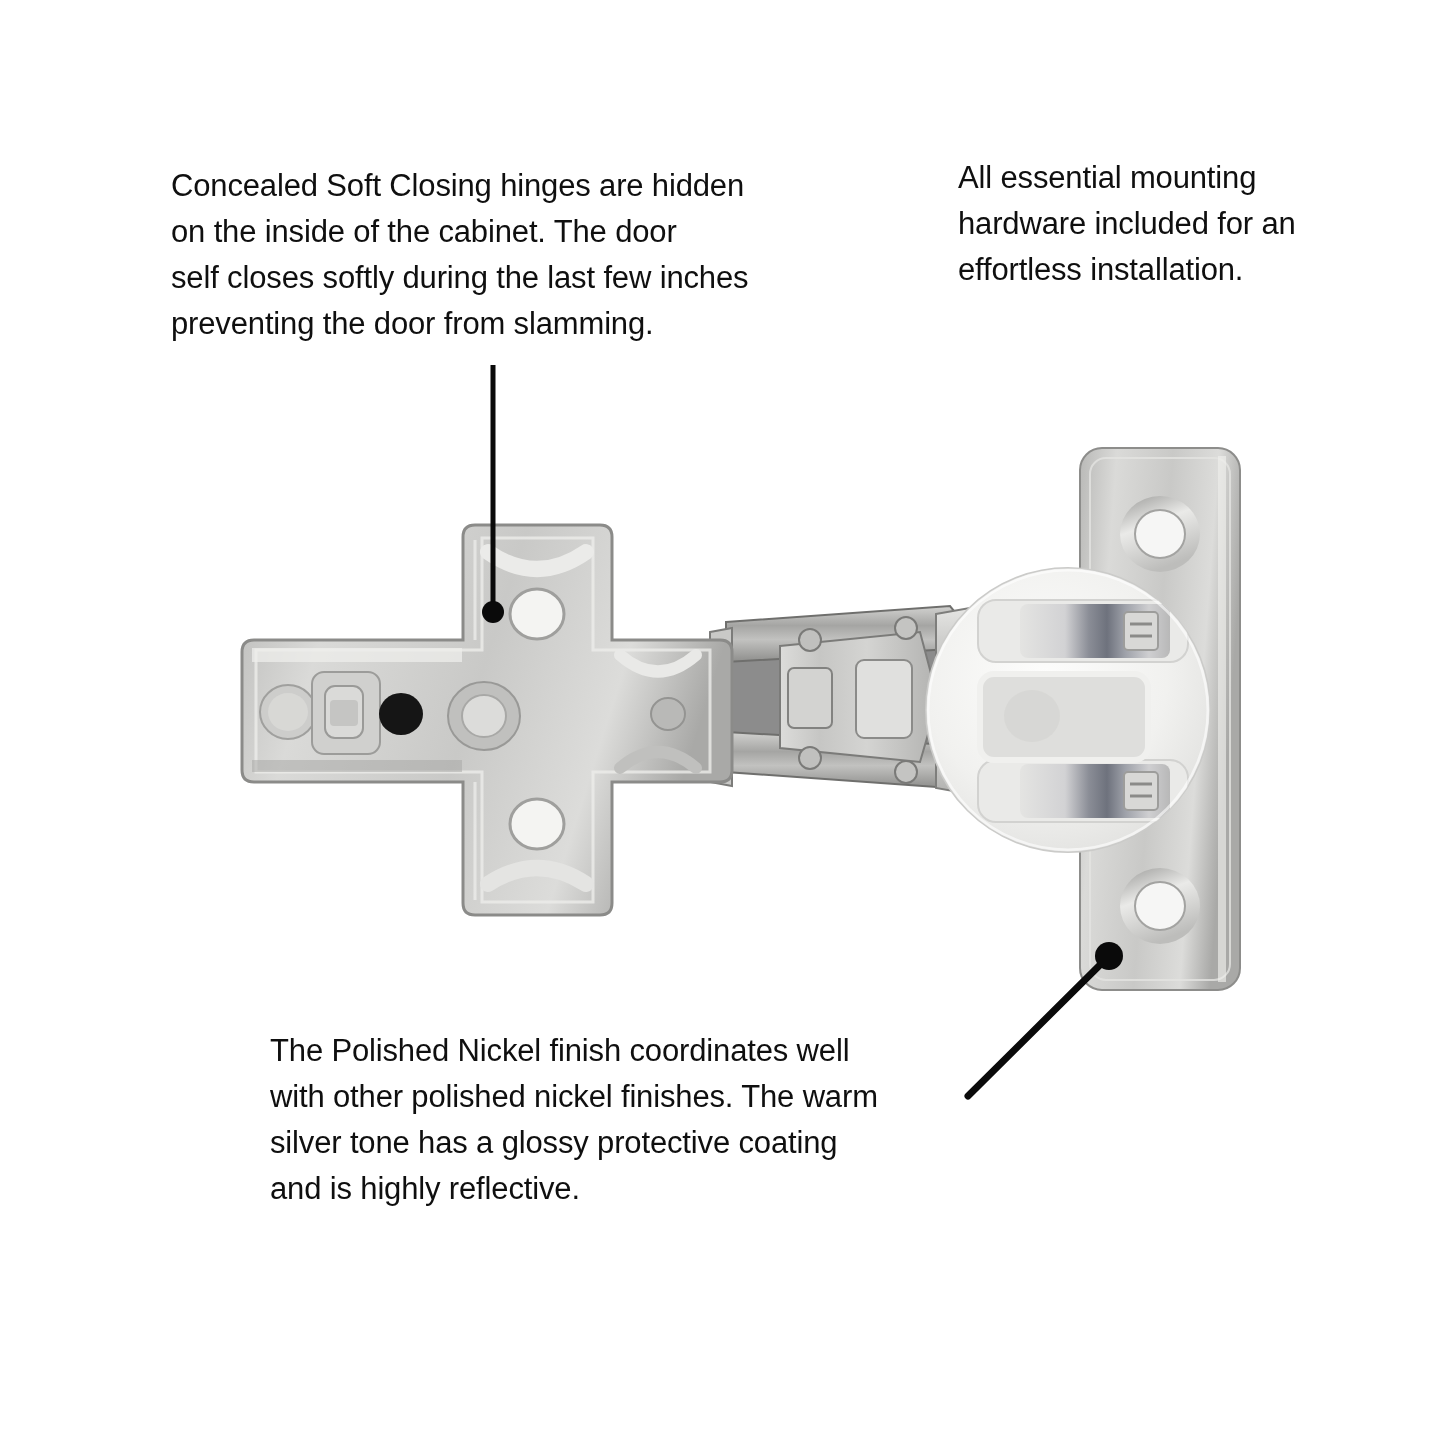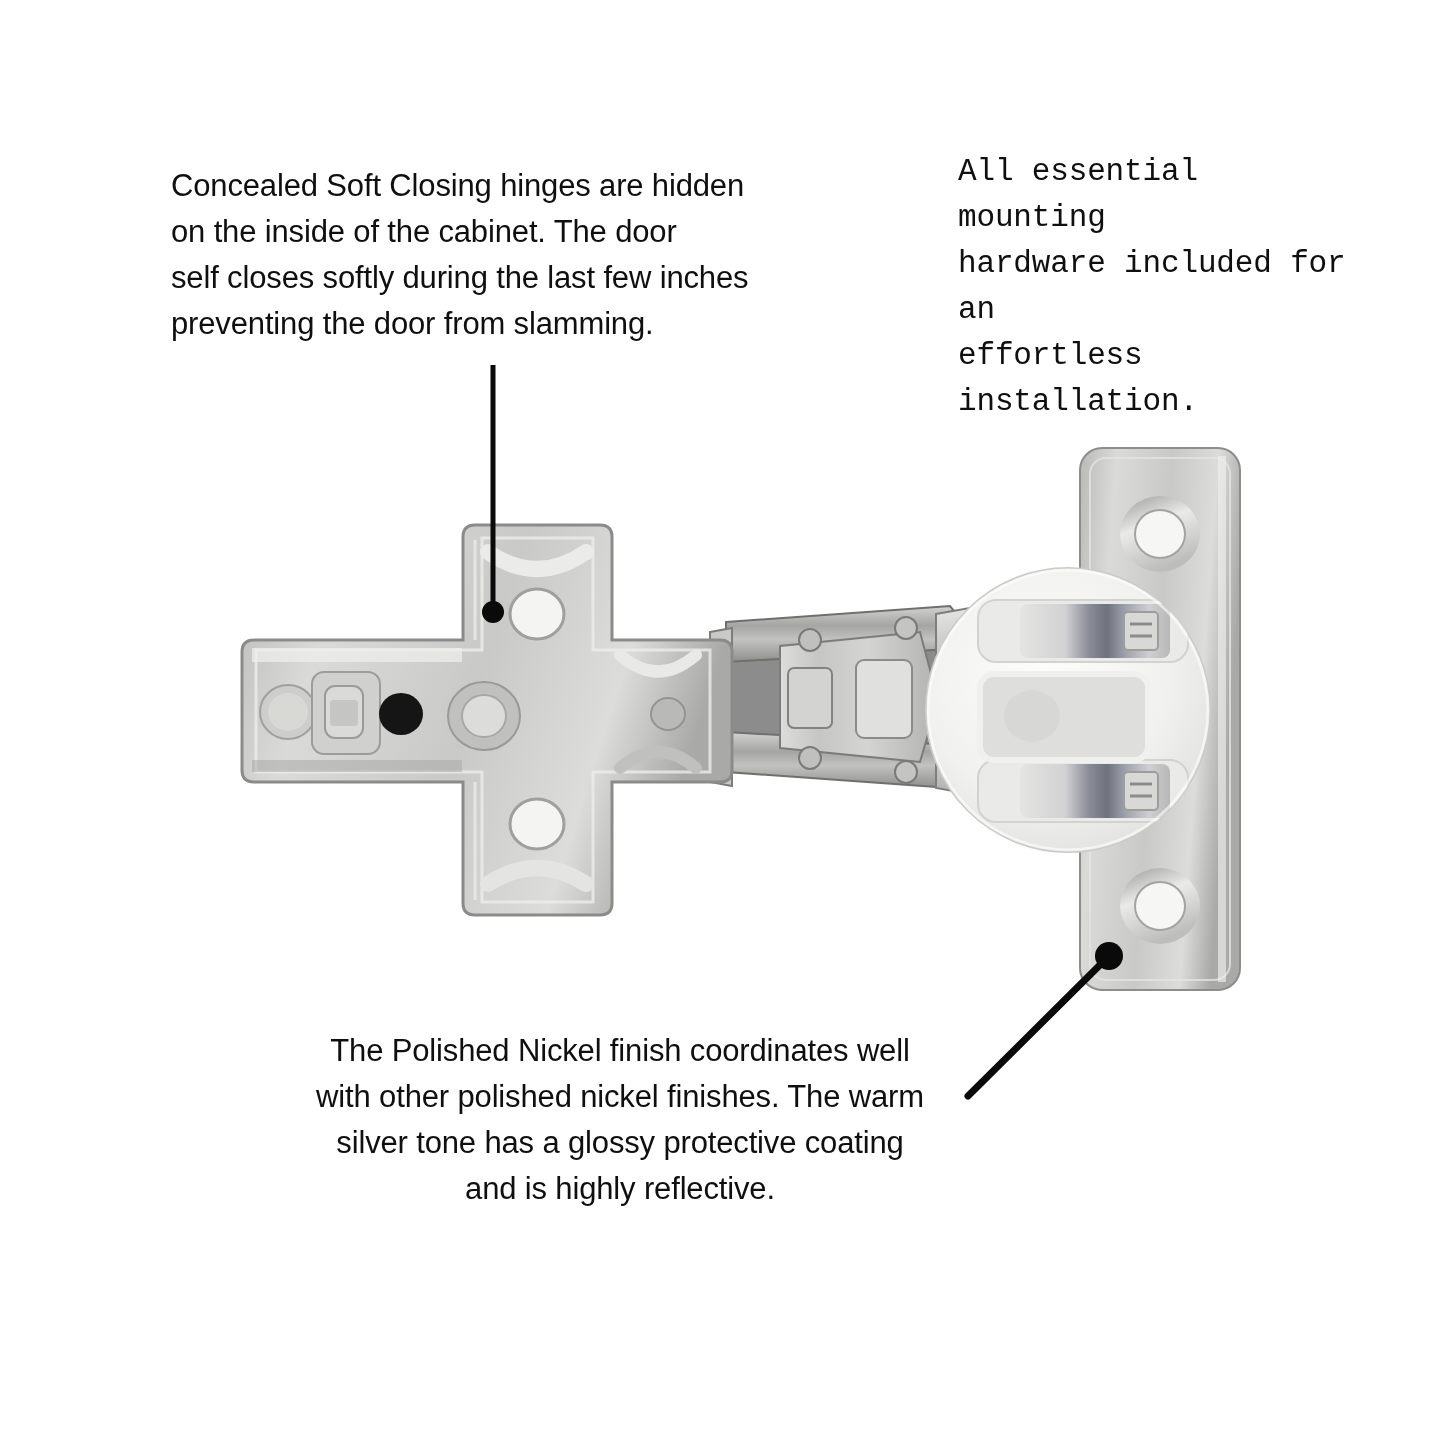--- a/index.html
+++ b/index.html
@@ -24,22 +24,22 @@
   .callout {
     position: absolute;
     color: #0f0f0f;
     font-size: 31px;
     line-height: 46px;
     letter-spacing: -0.15px;
     white-space: pre-line;
     font-weight: 400;
   }
   #callout-top-left  { left: 151px; top: 163px;  width: 680px; }
-  #callout-top-right { left: 938px; top: 149px;  width: 400px; font-family: Liberation Mono, monospace; }
-  #callout-bottom    { left: 250px; top: 1028px; width: 700px; text-align: center; }
+  #callout-top-right { left: 938px; top: 155px;  width: 400px; }
+  #callout-bottom    { left: 250px; top: 1028px; width: 700px; }
 
   
   .leader-svg {
     position: absolute;
     left: 0; top: 0;
     width: 1445px;
     height: 1445px;
     pointer-events: none;
   }
 

